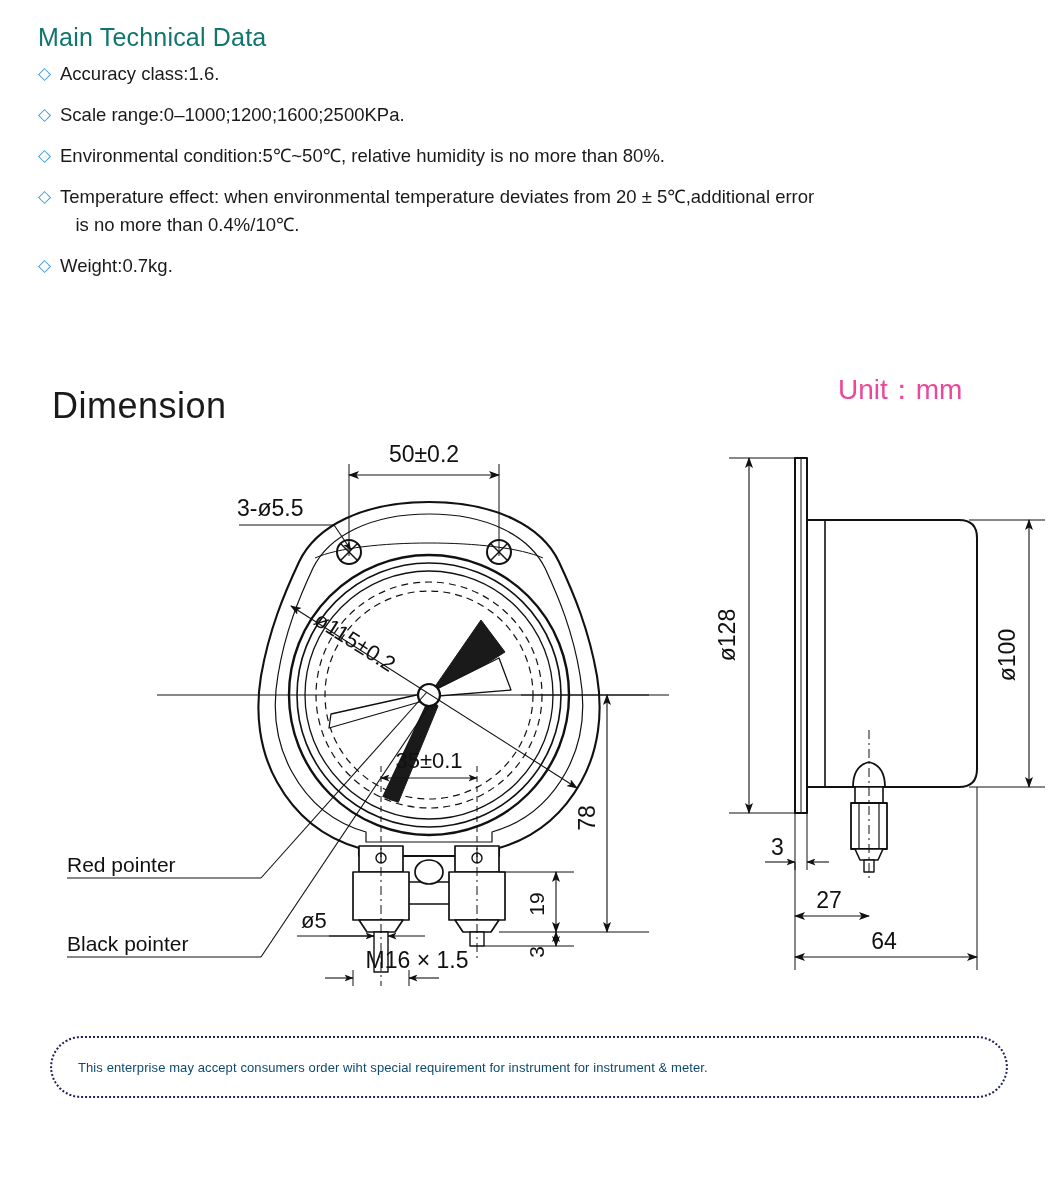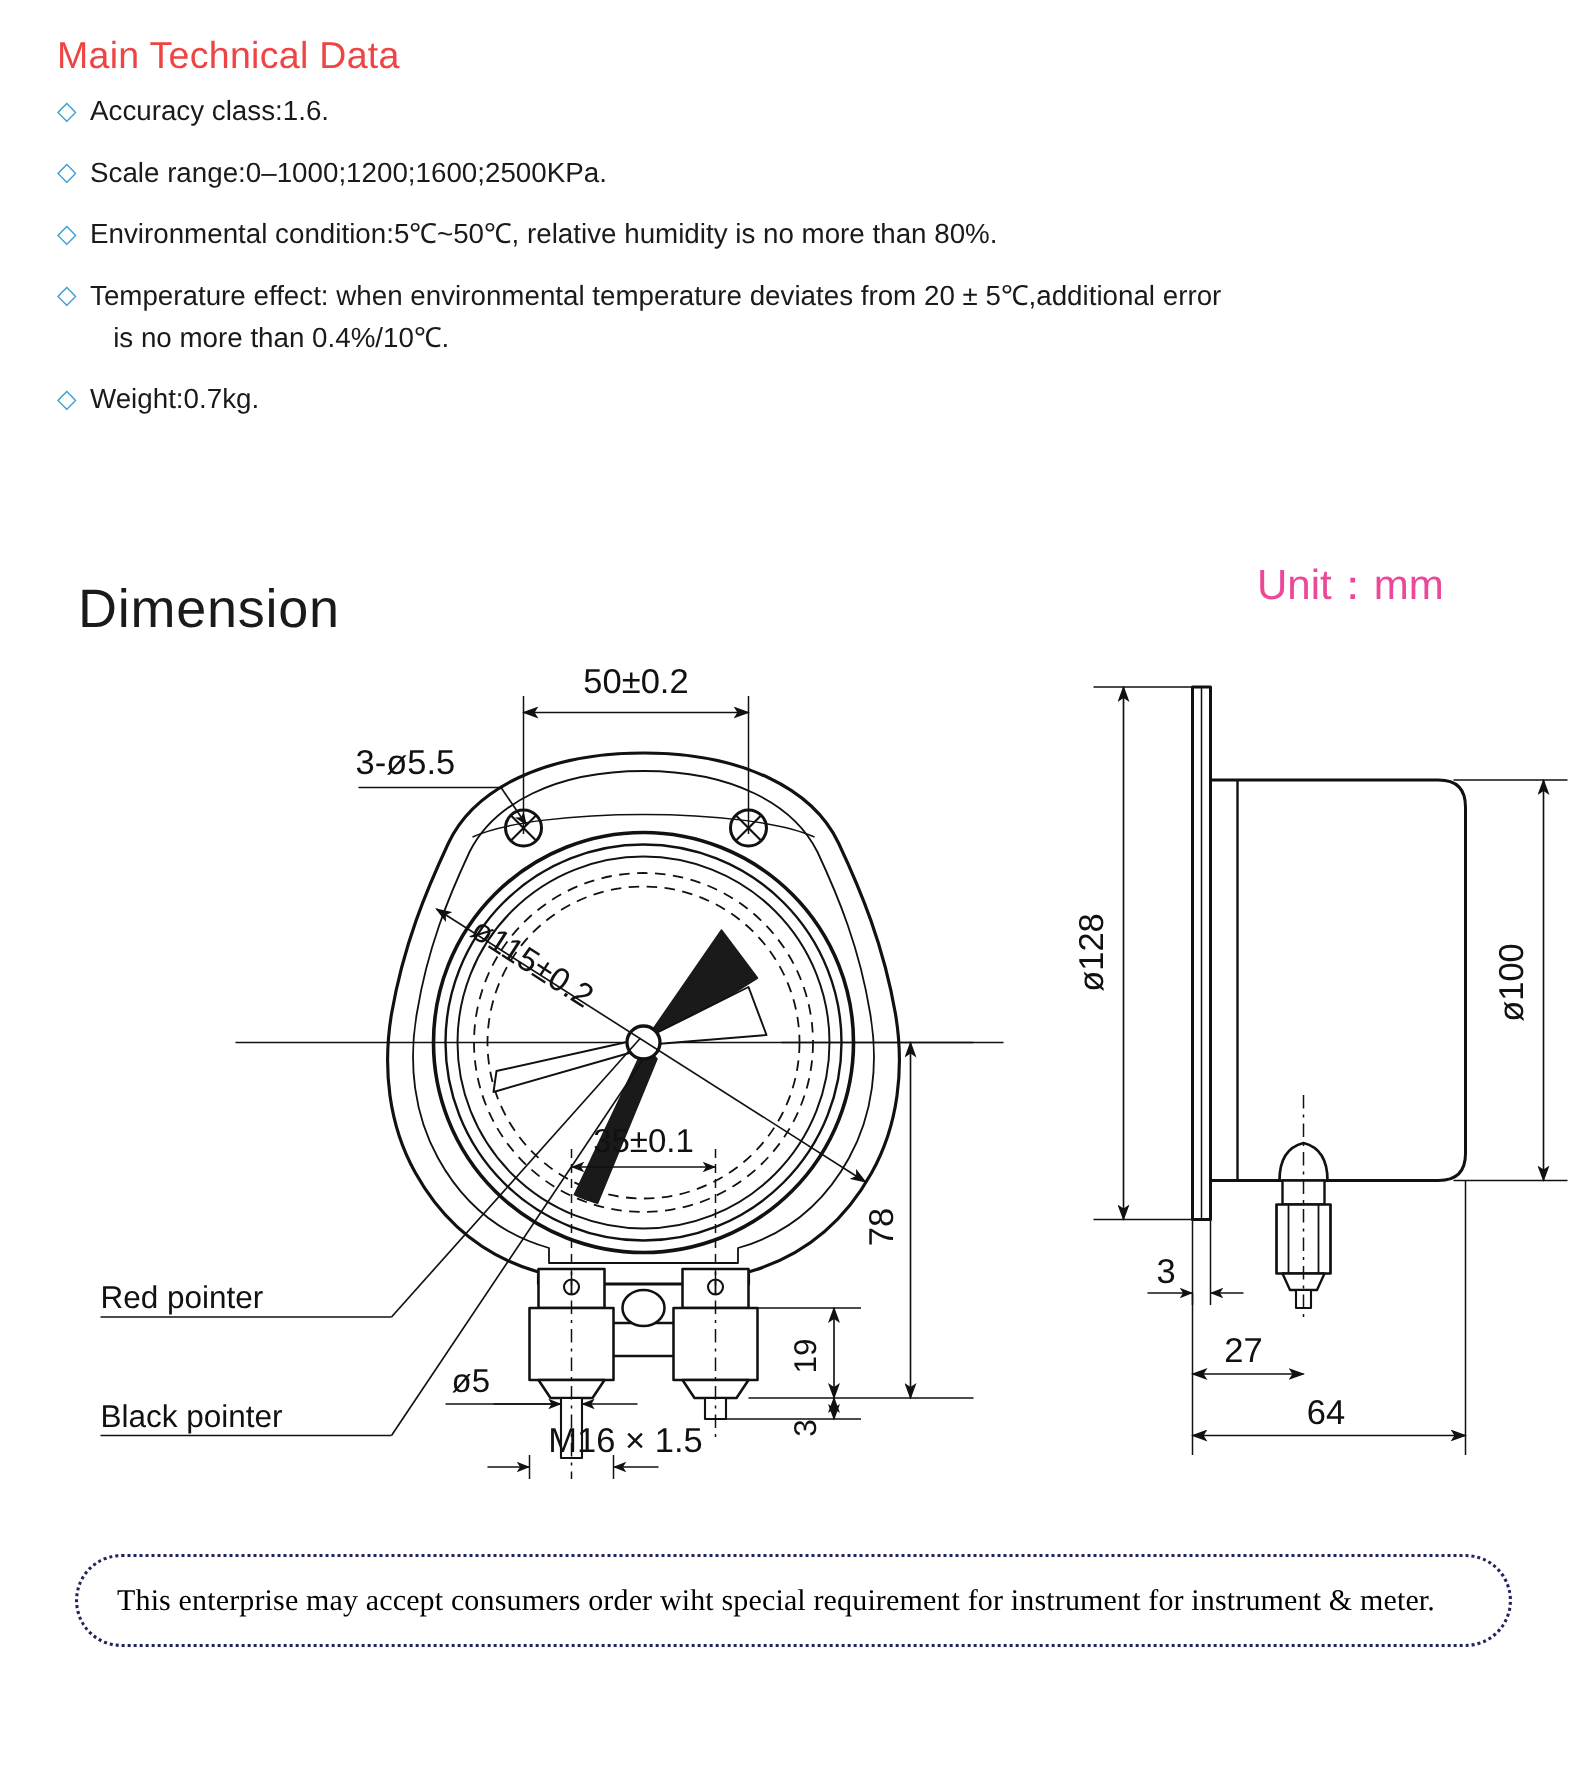--- a/index.html
+++ b/index.html
@@ -21,21 +21,21 @@
     position: absolute;
     left: 0; top: 0;
     width: 1060px;
   }
   #tech-title {
     position: absolute;
     left: 38px; top: 6px;
     font-size: 25px;
     font-weight: 400;
     letter-spacing: 0.2px;
-    color: #ef4444;
+    color: #0f766e;
     white-space: nowrap;
   }
   .spec-list {
     position: absolute;
     left: 38px; top: 60px;
     width: 1000px;
   }
   .spec-item {
     display: flex;
     align-items: flex-start;
@@ -100,23 +100,23 @@
     height: 62px;
     box-sizing: border-box;
     border: 2px dotted #20235c;
     border-radius: 31px;
     display: flex;
     align-items: center;
     justify-content: flex-start;
   }
   #footer-note-text {
     padding-left: 26px;
-    font-size: 20px;
-    color: #000000;
-    font-family: Liberation Serif, serif;
+    font-size: 13px;
+    color: #0c4a6e;
+    font-family: Liberation Sans, sans-serif;
     letter-spacing: 0.1px;
     white-space: nowrap;
   }
 
   
   #product-display {
     position: absolute;
     left: 0; top: 1142px;
     width: 948px;
     text-align: center;

